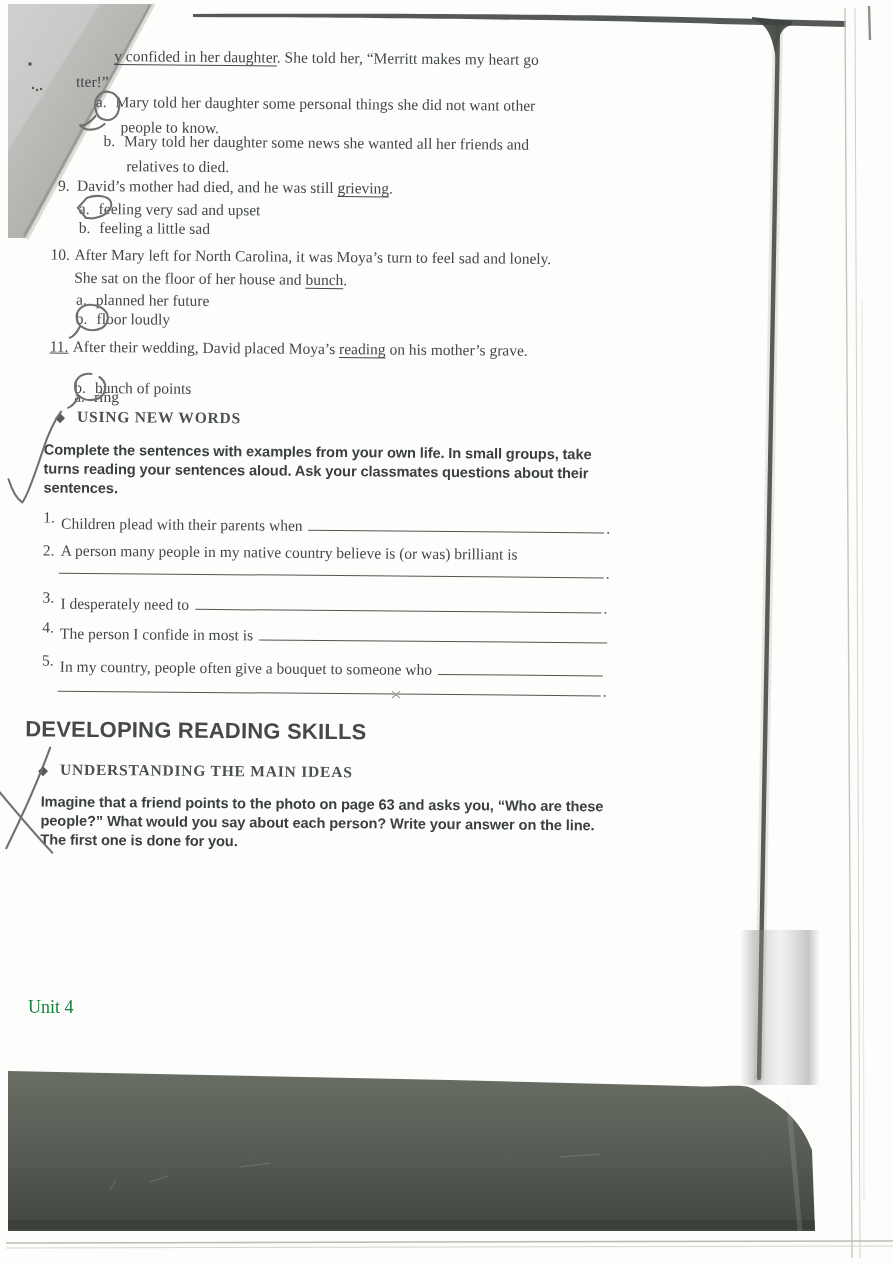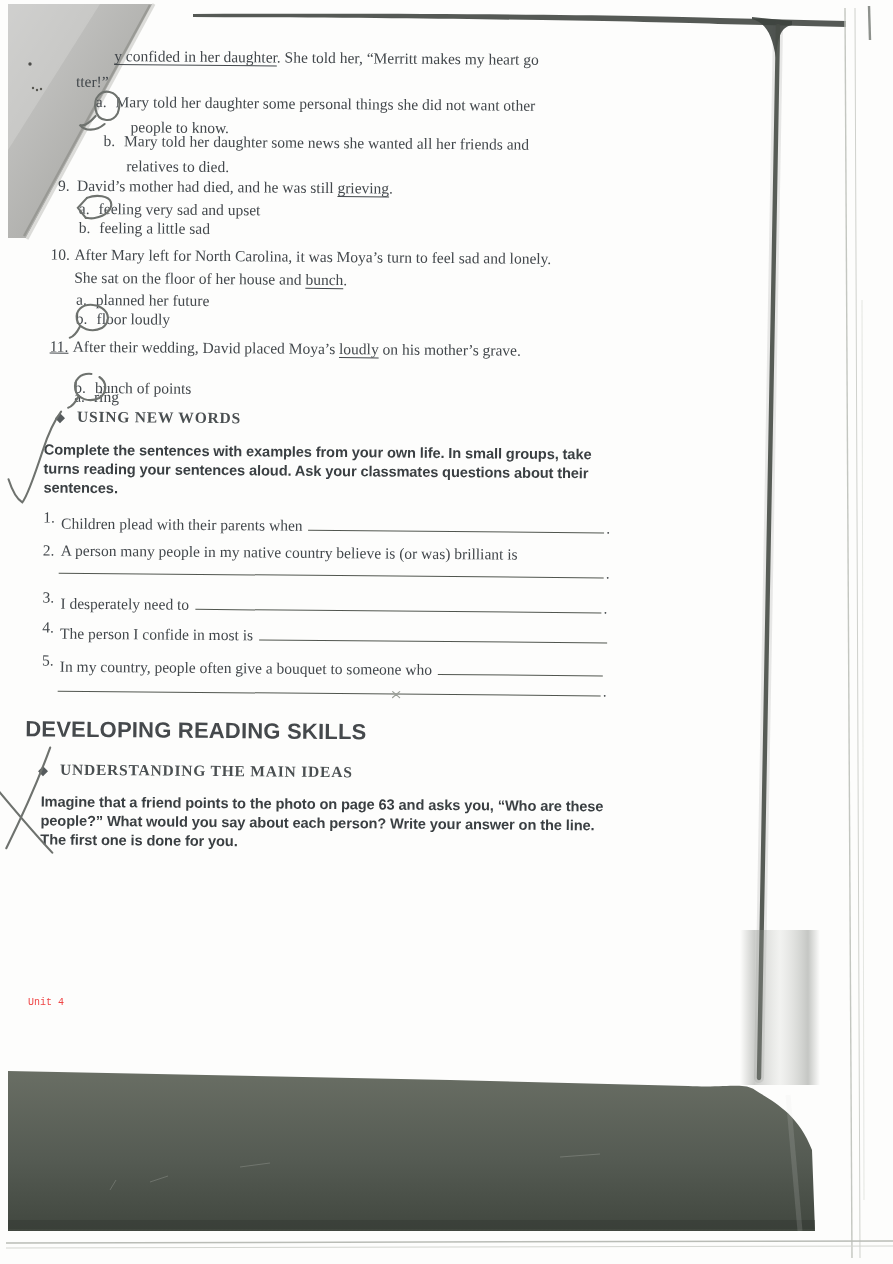--- a/index.html
+++ b/index.html
@@ -32,22 +32,22 @@
   .sec-head .diamond{font-size:13px;letter-spacing:0;margin-right:12px;color:#565b5d;}
   .big-head{
     font-family:"Liberation Sans","DejaVu Sans",sans-serif;
     font-weight:800;font-size:22px;letter-spacing:0.2px;color:#45494c;white-space:nowrap;
   }
   .fill-row{display:flex;align-items:baseline;position:absolute;font-size:15.5px;white-space:nowrap;}
   .blank{flex:1;border-bottom:1.4px solid #51564f;height:19px;margin-left:6px;min-width:30px;}
   .blank.noml{margin-left:0;}
   .tail{margin-left:2px;}
   .unit{
-    font-family:Liberation Mono, monospace;
-    font-size:10px;color:#ef4444;
+    font-family:Liberation Serif, serif;
+    font-size:18px;color:#15803d;
   }
 </style>
 </head>
 <body>
 
 <svg class="artifacts" width="893" height="1264" viewBox="0 0 893 1264">
   <defs>
     <linearGradient id="gFold" x1="0" y1="0" x2="1" y2="1">
       <stop offset="0" stop-color="#cccccb"></stop>
       <stop offset="0.55" stop-color="#b2b2af"></stop>
@@ -112,21 +112,21 @@
 <div class="sheet">
 
   <div class="abs serif" style="left:114px;top:44px;">
     <span class="u">y confided in her daughter</span><span>. She told her, “Merritt makes my heart go</span>
   </div>
   <div class="abs serif" style="left:76px;top:70px;">tter!”</div>
 
   <div class="abs serif" style="left:96px;top:90px;">
     <span class="letter">a.</span><span>Mary told her daughter some personal things she did not want other</span>
   </div>
-  <div class="abs serif" style="left:131px;top:115px;">people to know.</div>
+  <div class="abs serif" style="left:121px;top:115px;">people to know.</div>
 
   <div class="abs serif" style="left:104px;top:129px;">
     <span class="letter">b.</span><span>Mary told her daughter some news she wanted all her friends and</span>
   </div>
   <div class="abs serif" style="left:127px;top:154px;">relatives to died.</div>
 
   <div class="abs serif" style="left:78px;top:174px;">
     <span class="num" style="left:-19px;">9.</span>
     <span>David’s mother had died, and he was still </span><span class="u">grieving</span><span>.</span>
   </div>
@@ -146,21 +146,21 @@
   </div>
   <div class="abs serif" style="left:78px;top:288px;">
     <span class="letter">a.</span><span>planned her future</span>
   </div>
   <div class="abs serif" style="left:78px;top:307px;">
     <span class="letter">b.</span><span>floor loudly</span>
   </div>
 
   <div class="abs serif" style="left:75px;top:335px;">
     <span class="num" style="left:-23px;text-decoration:underline;">11.</span>
-    <span>After their wedding, David placed Moya’s </span><span class="u">loudly</span><span> on his mother’s grave.</span>
+    <span>After their wedding, David placed Moya’s </span><span class="u">reading</span><span> on his mother’s grave.</span>
   </div>
   <div class="abs serif" style="left:77px;top:357px;margin-top:28px;">
     <span class="letter">a.</span><span>ring</span>
   </div>
   <div class="abs serif" style="left:77px;top:376px;">
     <span class="letter">b.</span><span>bunch of points</span>
   </div>
 
   <div class="abs sec-head" style="left:58px;top:408px;">
     <span class="diamond">◆</span><span>USING NEW WORDS</span>

